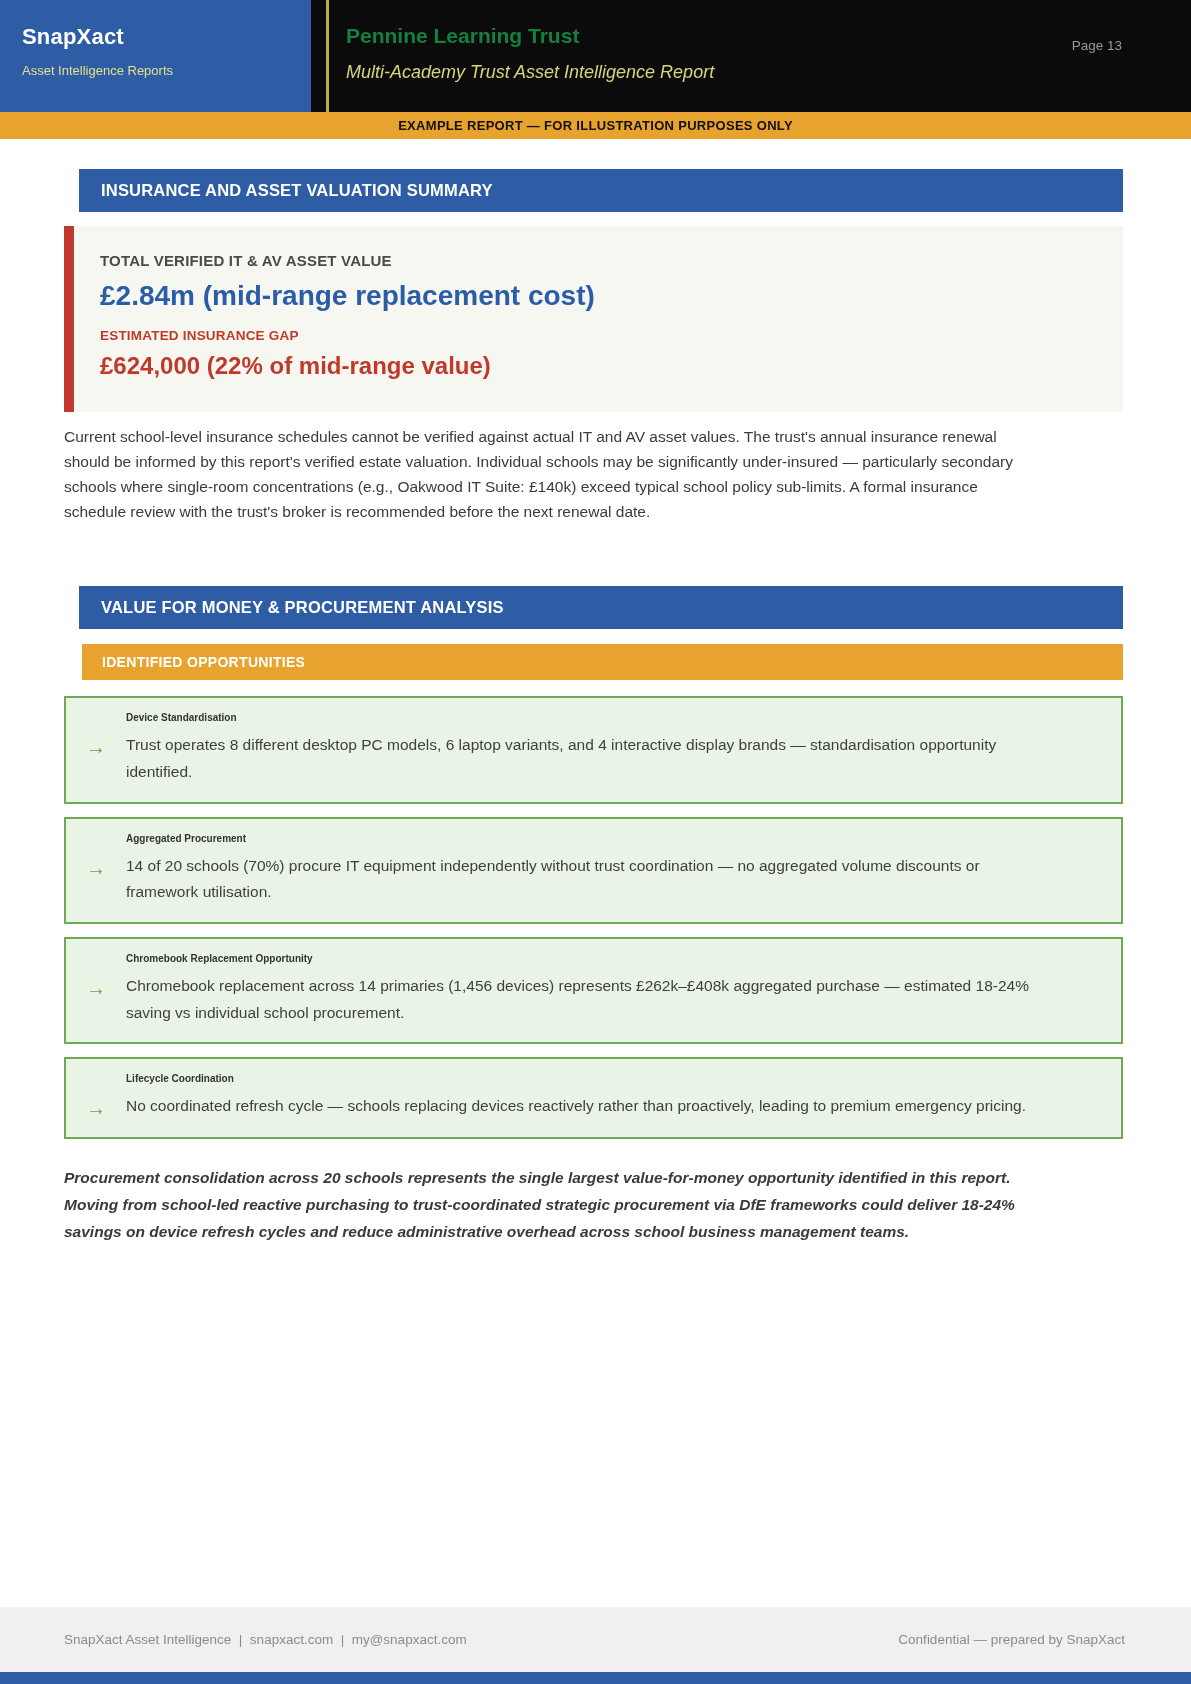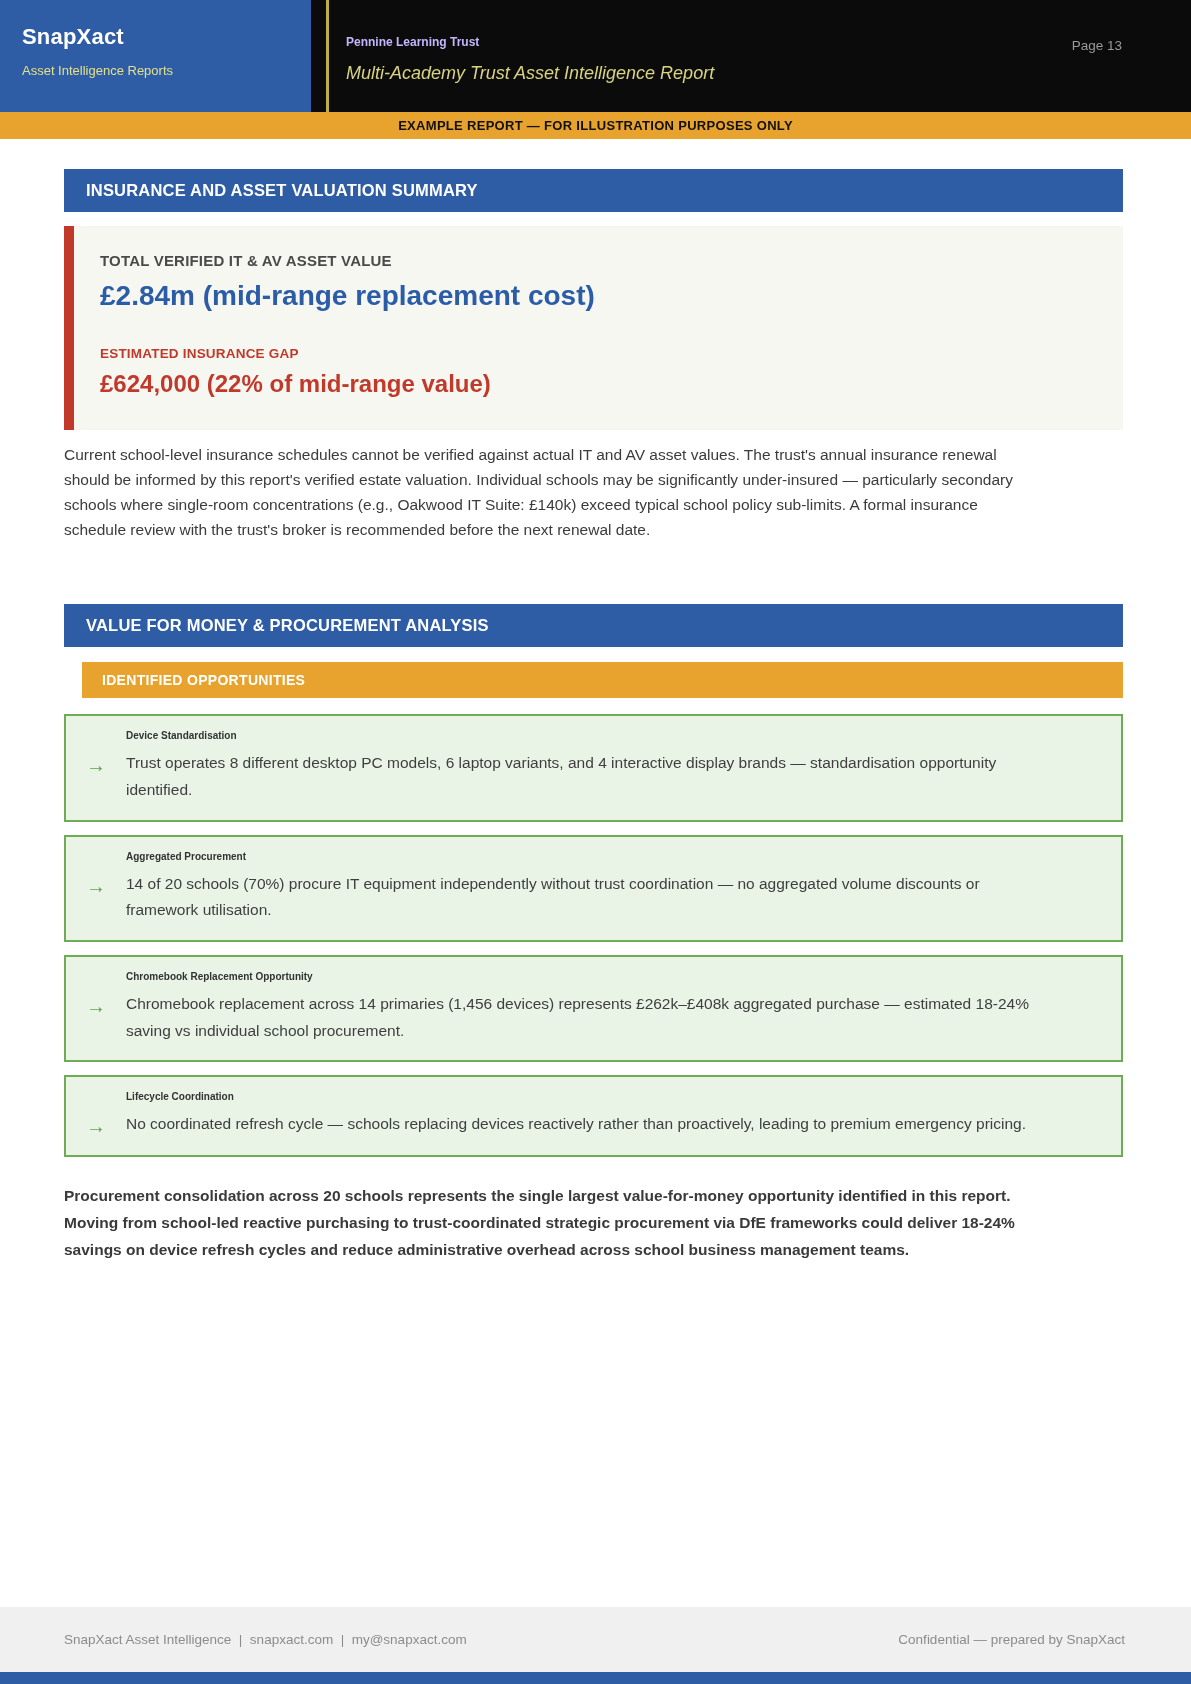--- a/index.html
+++ b/index.html
@@ -9,47 +9,48 @@
     -webkit-font-smoothing:antialiased;
   }
   .page{position:relative;width:1191px;height:1684px;background:#fff;overflow:hidden;}
 
   
   .header{position:relative;display:flex;height:112px;background:#0b0b0b;gap:15px;}
   .brand-box{width:311px;background:#2e5da6;box-sizing:border-box;padding:24px 0 0 22px;}
   .brand-name{color:#ffffff;font-size:22px;font-weight:bold;letter-spacing:.2px;}
   .brand-sub{color:#e3e08a;font-size:13px;margin-top:13px;}
   .title-box{flex:1;border-left:3px solid #bfae45;box-sizing:border-box;padding:24px 0 0 17px;}
-  .trust-name{color:#c4b5fd;font-size:12px;font-weight:bold;margin-top:11px;}
+  .trust-name{color:#15803d;font-size:21px;font-weight:bold;}
   .trust-sub{color:#d9d480;font-size:18px;margin-top:14px;font-style:italic;}
   .page-num{position:absolute;top:38px;right:69px;color:#9a9a9a;font-size:13.5px;}
 
   
   .banner{
     height:27px;background:#e7a32e;color:#111;
     font-size:13px;font-weight:bold;letter-spacing:.3px;
     display:flex;align-items:center;justify-content:center;text-align:right;
   }
 
   
   .content{padding:0 68px 0 64px;}
   .section-header{
     margin-top:30px;background:#2e5da6;color:#ffffff;
     font-size:16.5px;font-weight:bold;letter-spacing:.2px;
     padding:12px 0 12px 22px;
+    margin-left:15px;
   }
   .section-header.second{margin-top:62px;}
 
   .summary-box{
     margin-top:14px;background:#f7f7f1;border-left:10px solid #c0392b;
     padding:26px 20px 32px 26px;
   }
   .sum-label{color:#4a4a4a;font-size:15px;font-weight:bold;letter-spacing:.2px;}
   .sum-value{color:#2b5ca8;font-size:28px;font-weight:bold;margin-top:11px;}
-  .gap-label{color:#c0392b;font-size:13.5px;font-weight:bold;margin-top:34px;letter-spacing:.2px;}
+  .gap-label{color:#c0392b;font-size:13.5px;font-weight:bold;margin-top:16px;letter-spacing:.2px;}
   .gap-value{color:#c0392b;font-size:24px;font-weight:bold;margin-top:9px;}
 
   .paragraph{
     margin:12px 0 0 0;color:#3b3b3b;font-size:15.5px;line-height:1.62;max-width:955px;
   }
 
   .sub-header{
     margin:15px 0 16px 18px;background:#e7a32e;color:#ffffff;
     font-size:14px;font-weight:bold;letter-spacing:.3px;
     padding:10px 0 10px 20px;
@@ -63,21 +64,21 @@
   }
   .opp-arrow{
     grid-area:arrow;color:#5aa348;font-size:20px;line-height:1.3;
     padding-top:2px;
   }
   .opp-title{grid-area:title;color:#333333;font-size:10px;font-weight:bold;margin-bottom:9px;}
   .opp-text{grid-area:text;color:#3f3f3f;font-size:15.5px;line-height:1.72;max-width:915px;}
 
   .conclusion{
     margin:26px 0 0 0;color:#3a3a3a;font-size:15.5px;font-weight:bold;
-    line-height:1.72;max-width:990px;
+    line-height:1.72;max-width:990px;font-style:italic;
   }
 
   
   .footer{
     position:absolute;left:0;right:0;bottom:12px;height:65px;background:#f0f0f0;
     box-sizing:border-box;padding:0 66px 0 64px;
     display:flex;align-items:center;justify-content:space-between;
     color:#8c8c8c;font-size:13.5px;
   }
   .footer span{white-space:pre;}

